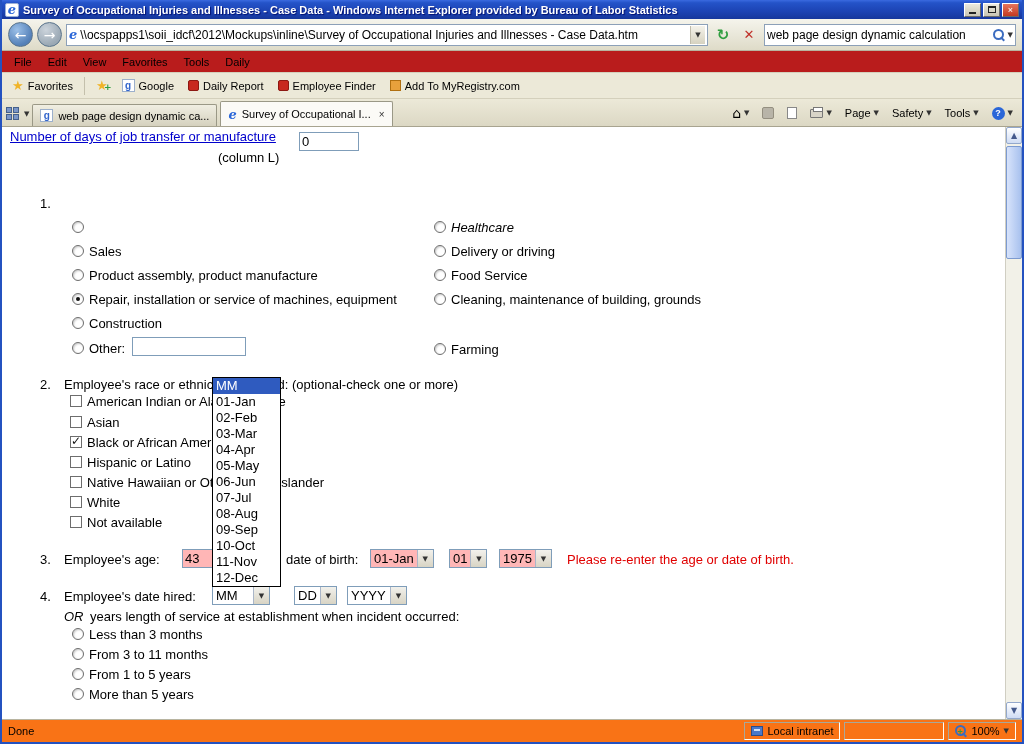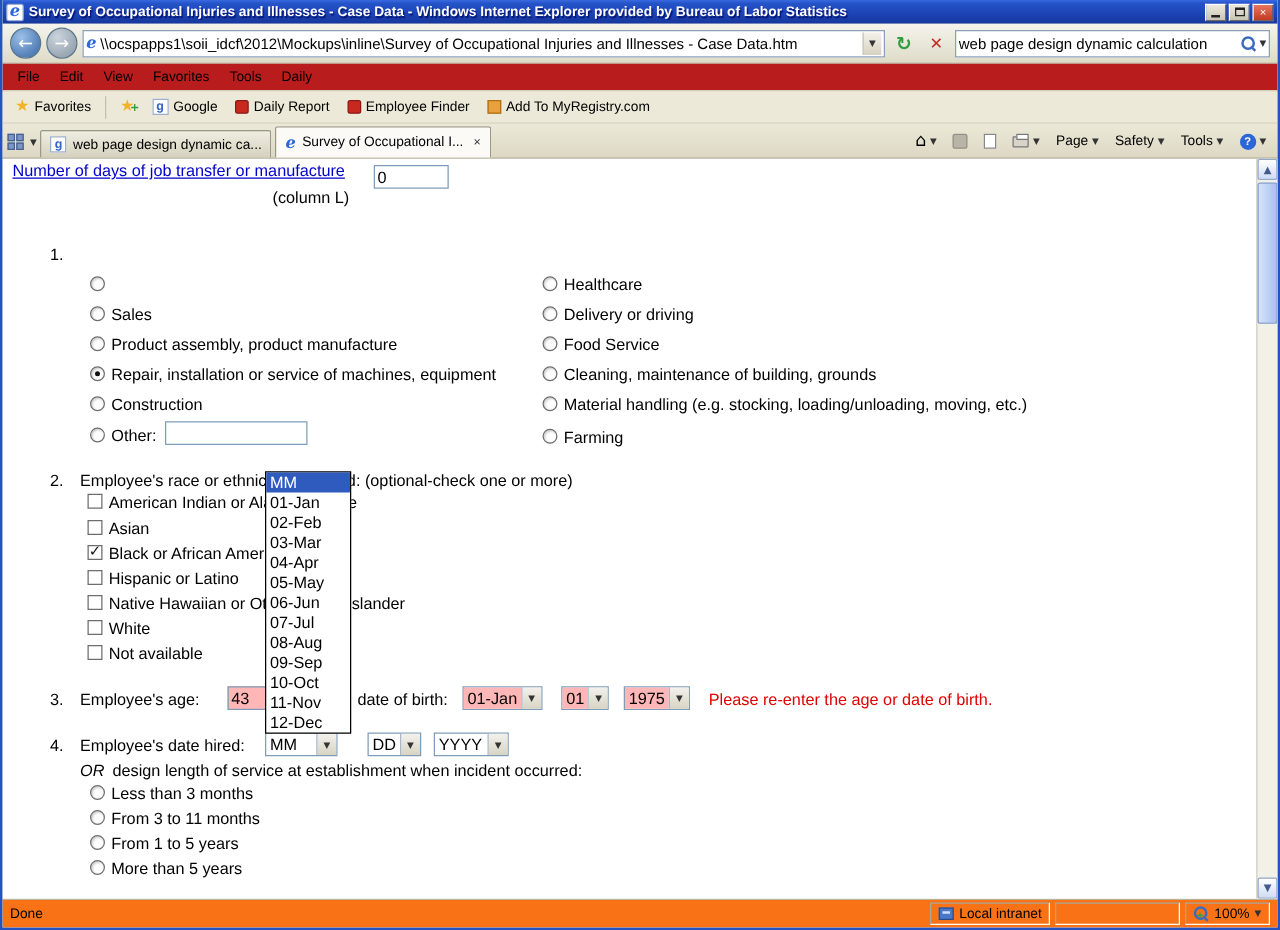--- a/index.html
+++ b/index.html
@@ -290,39 +290,35 @@
     <span class="opt" style="left:70px; top:188px;">
       <span class="radio"></span>
         <span>Construction</span>
       </span>
     <span class="opt" style="left:70px; top:213px;">
       <span class="radio"></span>
         <span>Other:</span>
       </span>
     <input class="textin abs" style="left: 130px; top: 210px; width: 114px;" value="">
 
-    <span class="opt" style="left:432px; top:92px;">
+    <span class="opt" style="left:432px; top:92px;font-style:italic;">
       <span class="radio"></span>
         <span>Healthcare</span>
       </span>
     <span class="opt" style="left:432px; top:116px;">
       <span class="radio"></span>
         <span>Delivery or driving</span>
       </span>
     <span class="opt" style="left:432px; top:140px;">
       <span class="radio"></span>
         <span>Food Service</span>
       </span>
     <span class="opt" style="left:432px; top:164px;">
       <span class="radio"></span>
         <span>Cleaning, maintenance of building, grounds</span>
-      </span>
-    <span class="opt" style="left:432px; top:188px;">
-      <span class="radio"></span>
-        <span>Material handling (e.g. stocking, loading/unloading, moving, etc.)</span>
       </span>
     <span class="opt" style="left:432px; top:214px;">
       <span class="radio"></span>
         <span>Farming</span>
       </span>
 
     <span class="abs num" style="left:38px; top:250px;">2.</span>
     <span class="abs" style="left:62px; top:250px;">Employee's race or ethnic background: (optional-check one or more)</span>
 
     <span class="opt" style="left:68px; top:266px;">
@@ -381,21 +377,21 @@
     <span class="selbox" style="left:292px; top:459px;">
       <span class="sval" style="min-width:24px;">DD</span>
       <span class="sbtn">▼</span>
       </span>
     <span class="selbox" style="left:345px; top:459px;">
       <span class="sval" style="min-width:42px;">YYYY</span>
       <span class="sbtn">▼</span>
       </span>
 
     <span class="abs ital" style="left:62px; top:482px;">OR</span>
-    <span class="abs" style="left:88px; top:482px;">design length of service at establishment when incident occurred:</span>
+    <span class="abs" style="left:88px; top:482px;">years length of service at establishment when incident occurred:</span>
 
     <span class="opt" style="left:70px; top:499px;">
       <span class="radio"></span>
         <span>Less than 3 months</span>
       </span>
     <span class="opt" style="left:70px; top:519px;">
       <span class="radio"></span>
         <span>From 3 to 11 months</span>
       </span>
     <span class="opt" style="left:70px; top:539px;">

